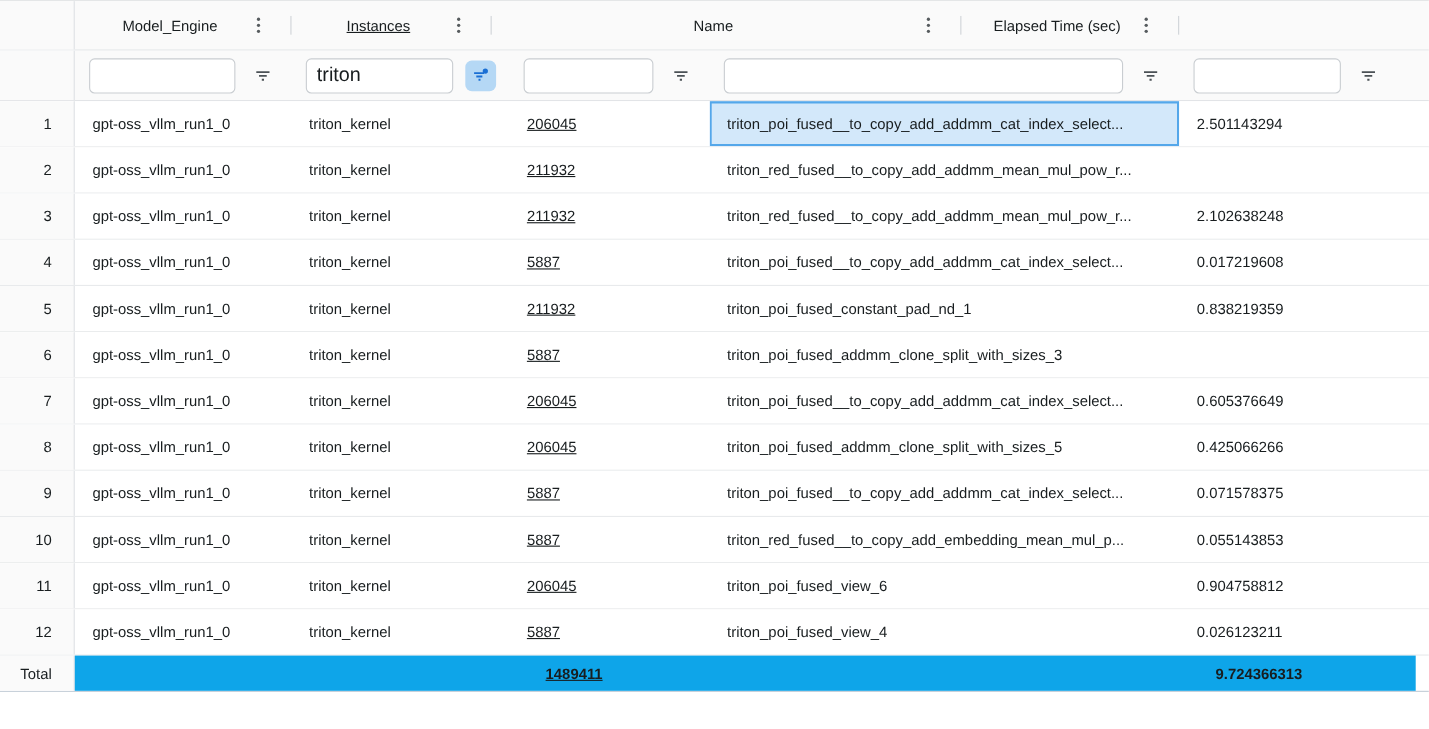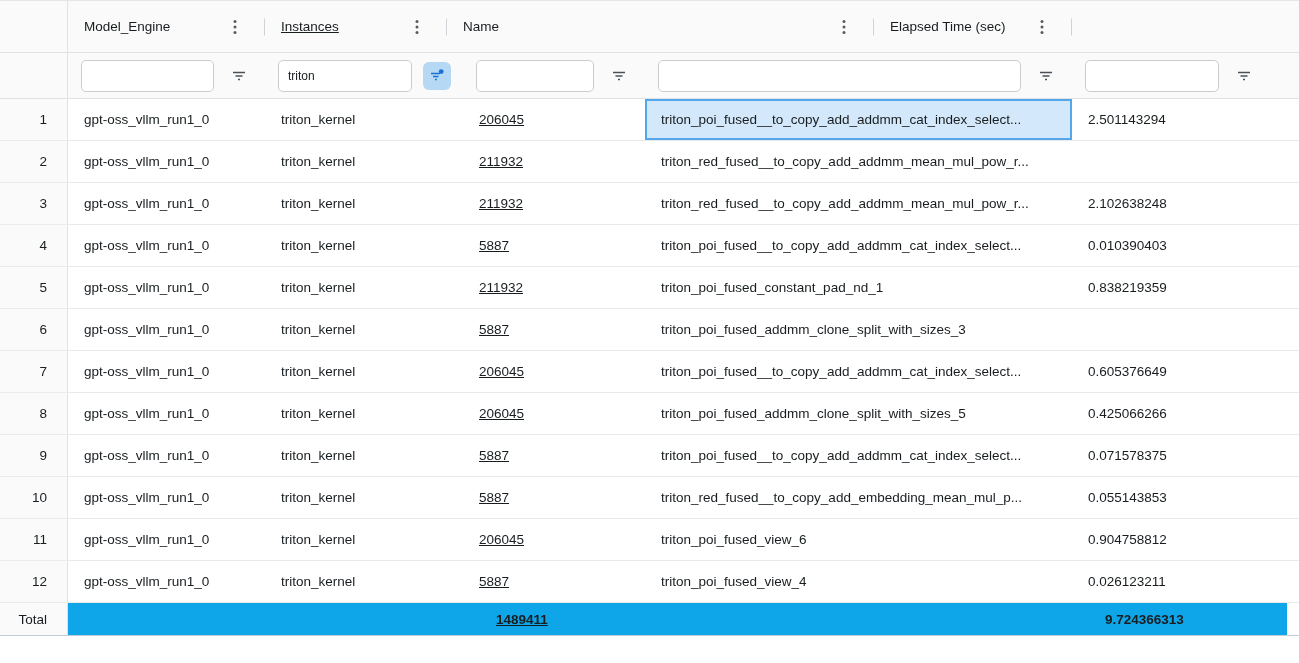--- a/index.html
+++ b/index.html
@@ -15,30 +15,30 @@
   .col-instances { width: 182px; flex: none; text-decoration: underline; }
   .col-name      { width: 427px; flex: none; }
   .col-elapsed   { width: 198px; flex: none; }
 
   .cell { display: flex; align-items: center; padding: 0 16px; overflow: hidden; white-space: nowrap; }
 
   
   .pinned { background: #fafafa; border-right: 1px solid #dfe2e5; justify-content: flex-end; padding-right: 20px; }
 
   
-  .hdr-row { display: flex; height: 52px; background: #fafafa; border-bottom: 1px solid #e0e3e6; }
+  .hdr-row { display: flex; height: 45px; background: #fafafa; border-bottom: 1px solid #e0e3e6; text-align: center; }
   .hcell { position: relative; display: flex; align-items: center; padding: 0 10px 0 16px; font-weight: 500; }
   .hcell .hlabel { flex: 1; overflow: hidden; white-space: nowrap; }
   .hsep { position: absolute; right: 0; top: 50%; transform: translateY(-50%); width: 1px; height: 17px; background: #cfd3d7; }
   .kebab { display: flex; align-items: center; justify-content: center; width: 20px; height: 26px; cursor: pointer; margin-right: 10px; }
 
   
   .filter-row { display: flex; height: 46px; background: #fafafa; border-bottom: 1px solid #dfe2e5; }
   .fcell { display: flex; align-items: center; padding: 0 12px 0 13px; }
-  .fcell input { flex: 1; min-width: 0; height: 32px; border: 1px solid #c9cdd1; border-radius: 5px; padding: 0 9px; font-family: "Liberation Sans", sans-serif; font-size: 12px; color: #181d1f; background: #fff; outline: none; }
+  .fcell input { flex: 1; min-width: 0; height: 32px; border: 1px solid #c9cdd1; border-radius: 5px; padding: 0 9px; font-family: "Liberation Sans", sans-serif; font-size: 18px; color: #181d1f; background: #fff; outline: none; }
   .fbtn { border: none; background: transparent; width: 28px; height: 28px; margin-left: 11px; display: flex; align-items: center; justify-content: center; cursor: pointer; border-radius: 6px; flex: none; }
   .fbtn.active { background: #b5d8f5; }
 
   
   .row { display: flex; height: 42px; border-bottom: 1px solid #e8eaec; background: #fff; }
   .rownum { font-size: 13.5px; }
   .cell.selected { background: #d3e8fa; box-shadow: inset 0 0 0 2px #54a7ea; }
 
   
   .total-row { display: flex; height: 33px; border-bottom: 1px solid #c2ccd6; }
@@ -178,21 +178,21 @@
       <div class="cell col-instances">211932</div>
       <div class="cell col-name">triton_red_fused__to_copy_add_addmm_mean_mul_pow_r...</div>
       <div class="cell col-elapsed">2.102638248</div>
     </div>
       <div class="row">
       <div class="cell col-num pinned rownum">4</div>
       <div class="cell col-model">gpt-oss_vllm_run1_0</div>
       <div class="cell col-substage">triton_kernel</div>
       <div class="cell col-instances">5887</div>
       <div class="cell col-name">triton_poi_fused__to_copy_add_addmm_cat_index_select...</div>
-      <div class="cell col-elapsed">0.010390403</div>
+      <div class="cell col-elapsed">0.017219608</div>
     </div>
       <div class="row">
       <div class="cell col-num pinned rownum">5</div>
       <div class="cell col-model">gpt-oss_vllm_run1_0</div>
       <div class="cell col-substage">triton_kernel</div>
       <div class="cell col-instances">211932</div>
       <div class="cell col-name">triton_poi_fused_constant_pad_nd_1</div>
       <div class="cell col-elapsed">0.838219359</div>
     </div>
       <div class="row">

